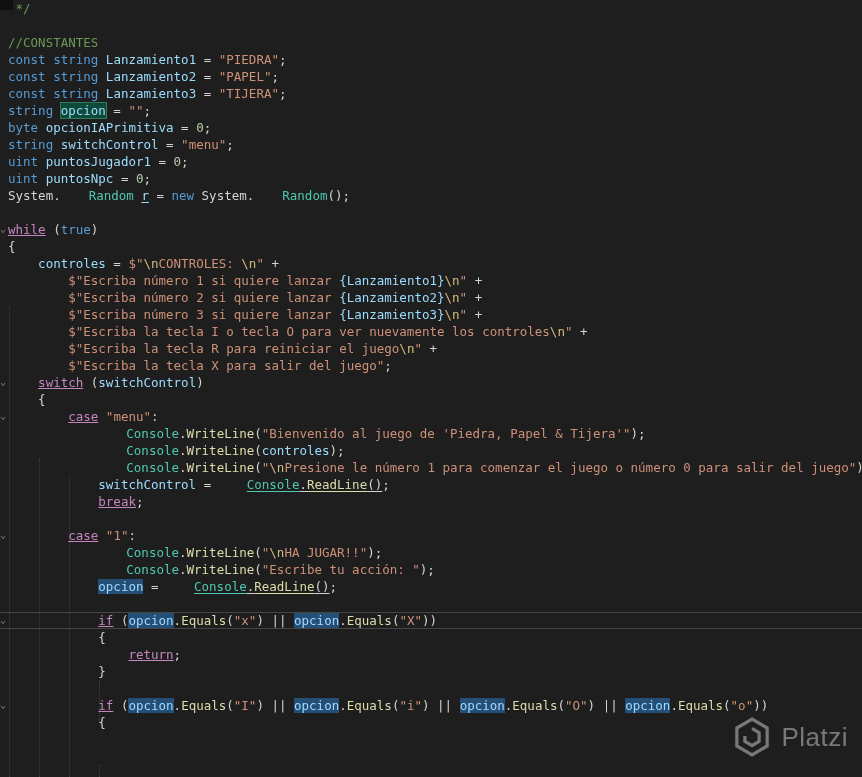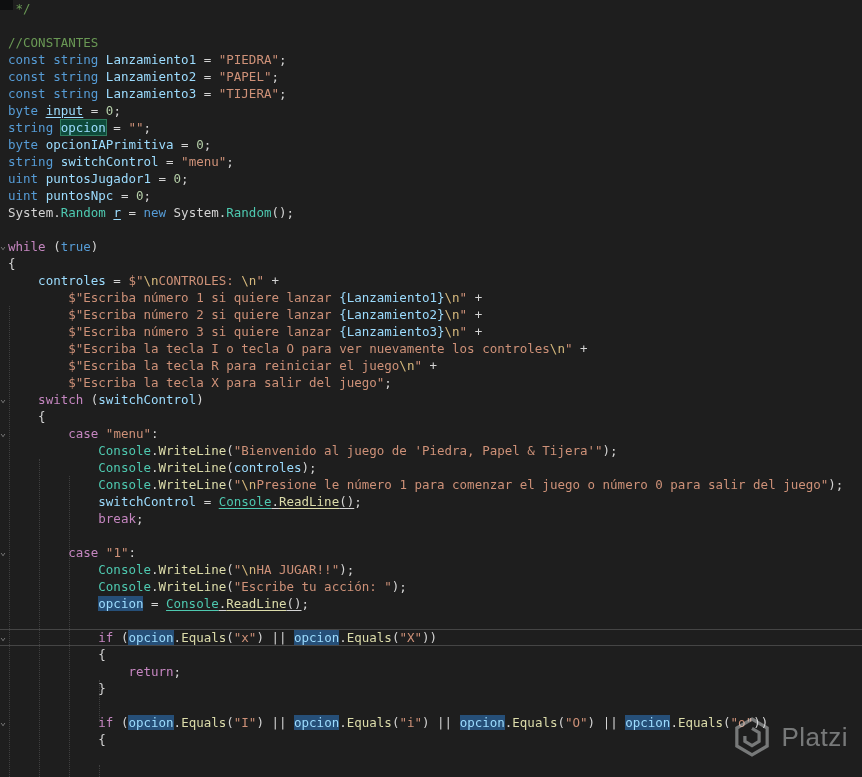--- a/index.html
+++ b/index.html
@@ -42,26 +42,26 @@
     top: 0;
     width: 8px;
     overflow: hidden;
     color: #8a8a8a;
     font-size: 10px;
     line-height: 15px;
   }
   .line.cur .fold { left: 0; }
   .cmt { color: var(--cmt); }
   .kw  { color: var(--kw); }
-  .ctl { color: var(--ctl); }
+  .ctl { color: var(--ctl); text-decoration: underline; }
   .str { color: var(--str); }
   .esc { color: var(--esc); }
   .var { color: var(--var); text-align: center; }
   .num { color: var(--num); }
-  .cls { color: var(--cls); }
+  .cls { color: var(--cls); margin-left: 28px; }
   .fn  { color: var(--fn); }
   .u   { text-decoration: underline; text-underline-offset: 2px; }
   .hb  { background: var(--hlb); }
   .hg  { background: var(--hlg); box-shadow: 0 0 0 1px var(--hlgb); }
   .guide {
     position: absolute;
     width: 0;
     border-left: 1px dotted var(--guide, #3f3f3f);
     z-index: 1;
   }
@@ -101,21 +101,20 @@
   <div class="guide" style="left:99px; top:680px; height:42px;"></div>
   <div class="guide" style="left:99px; top:765px; height:12px;"></div>
 
   <div id="code">
       <div class="line"><span class="cmt"> */</span></div>
       <div class="line"></div>
       <div class="line"><span class="cmt">//CONSTANTES</span></div>
       <div class="line"><span class="kw">const</span><span> </span><span class="kw">string</span><span> </span><span class="var">Lanzamiento1</span><span> = </span><span class="str">"PIEDRA"</span><span>;</span></div>
       <div class="line"><span class="kw">const</span><span> </span><span class="kw">string</span><span> </span><span class="var">Lanzamiento2</span><span> = </span><span class="str">"PAPEL"</span><span>;</span></div>
       <div class="line"><span class="kw">const</span><span> </span><span class="kw">string</span><span> </span><span class="var">Lanzamiento3</span><span> = </span><span class="str">"TIJERA"</span><span>;</span></div>
-      <div class="line"><span class="kw">byte</span><span> </span><span class="var u">input</span><span> = </span><span class="num">0</span><span>;</span></div>
       <div class="line"><span class="kw">string</span><span> </span><span class="var hg">opcion</span><span> = </span><span class="str">""</span><span>;</span></div>
       <div class="line"><span class="kw">byte</span><span> </span><span class="var">opcionIAPrimitiva</span><span> = </span><span class="num">0</span><span>;</span></div>
       <div class="line"><span class="kw">string</span><span> </span><span class="var">switchControl</span><span> = </span><span class="str">"menu"</span><span>;</span></div>
       <div class="line"><span class="kw">uint</span><span> </span><span class="var">puntosJugador1</span><span> = </span><span class="num">0</span><span>;</span></div>
       <div class="line"><span class="kw">uint</span><span> </span><span class="var">puntosNpc</span><span> = </span><span class="num">0</span><span>;</span></div>
       <div class="line"><span>System</span><span>.</span><span class="cls">Random</span><span> </span><span class="var u">r</span><span> = </span><span class="kw">new</span><span> </span><span>System</span><span>.</span><span class="cls">Random</span><span>();</span></div>
       <div class="line"></div>
       <div class="line"><span class="fold">⌄</span><span class="ctl">while</span><span> (</span><span class="kw">true</span><span>)</span></div>
       <div class="line"><span>{</span></div>
       <div class="line"><span>    </span><span class="var">controles</span><span> = </span><span class="str">$"</span><span class="esc">\n</span><span class="str">CONTROLES: </span><span class="esc">\n</span><span class="str">"</span><span> +</span></div>

